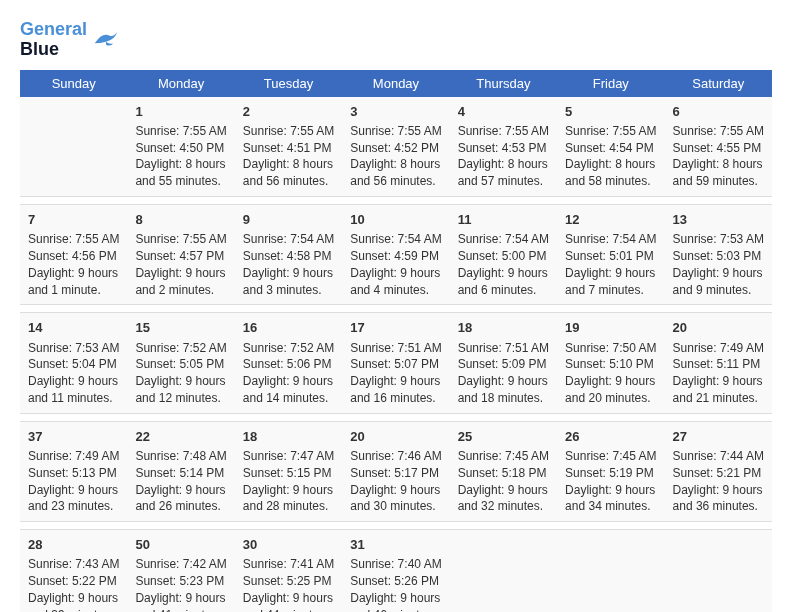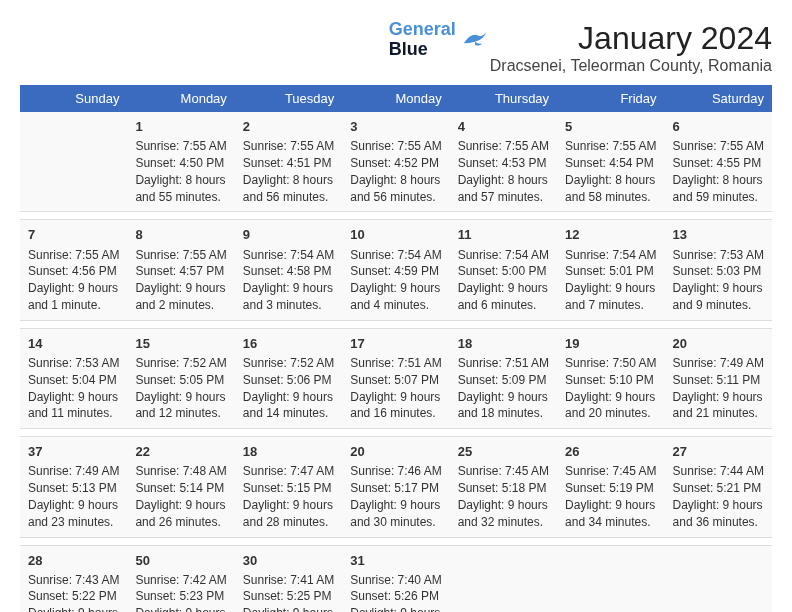--- a/index.html
+++ b/index.html
@@ -5,21 +5,21 @@
     * { box-sizing: border-box; margin: 0; padding: 0; }
     body {
       font-family: Arial, sans-serif;
       background: #fff;
       width: 792px;
       min-height: 612px;
       padding: 20px;
     }
     .header {
       display: flex;
-      justify-content: flex-end;
+      justify-content: flex-start;
       align-items: flex-start;
       margin-bottom: 10px;
     }
     .logo {
       display: flex;
       align-items: center;
     }
     .logo-text {
       font-size: 18px;
       font-weight: bold;
@@ -48,21 +48,21 @@
       color: #444;
     }
     table {
       width: 100%;
       border-collapse: collapse;
       font-size: 11px;
     }
     thead tr th {
       background-color: #3a6bbf;
       color: white;
-      text-align: right;
+      text-align: center;
       padding: 6px 8px;
       font-size: 13px;
       font-weight: normal;
     }
     tbody tr {
       border-bottom: 1px solid #ddd;
     }
     tbody tr:nth-child(odd) {
       background-color: #f9f9f9;
     }
@@ -104,24 +104,20 @@
         <div class="logo-text">
           <span>General</span><br><span style="color:#0f172a;">Blue</span>
         </div>
         <svg class="logo-bird" viewBox="0 0 40 30" xmlns="http://www.w3.org/2000/svg">
           <path d="M5 20 Q15 5 25 10 Q30 12 35 5 Q32 15 20 18 Q12 20 5 20Z" fill="#4a90d9"></path>
           <path d="M20 18 Q25 22 30 20 Q26 25 20 22Z" fill="#4a90d9"></path>
         </svg>
       </div>
     </div>
   </div>
-  <div class="title-block">
-    <h1>January 2024</h1>
-    <h2>Dracsenei, Teleorman County, Romania</h2>
-  </div>
 </div>
 
 <table>
   <thead>
     <tr>
     <th>Sunday</th>
         <th>Monday</th>
         <th>Tuesday</th>
         <th>Monday</th>
         <th>Thursday</th>

